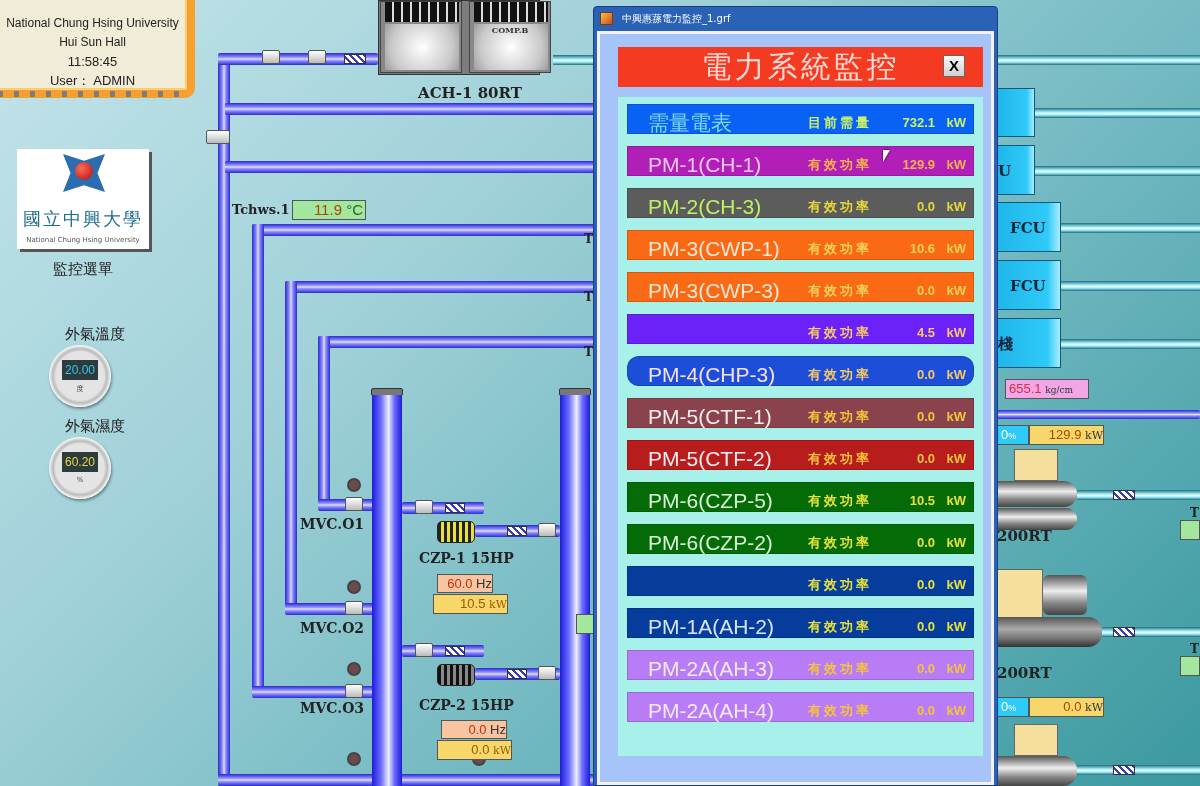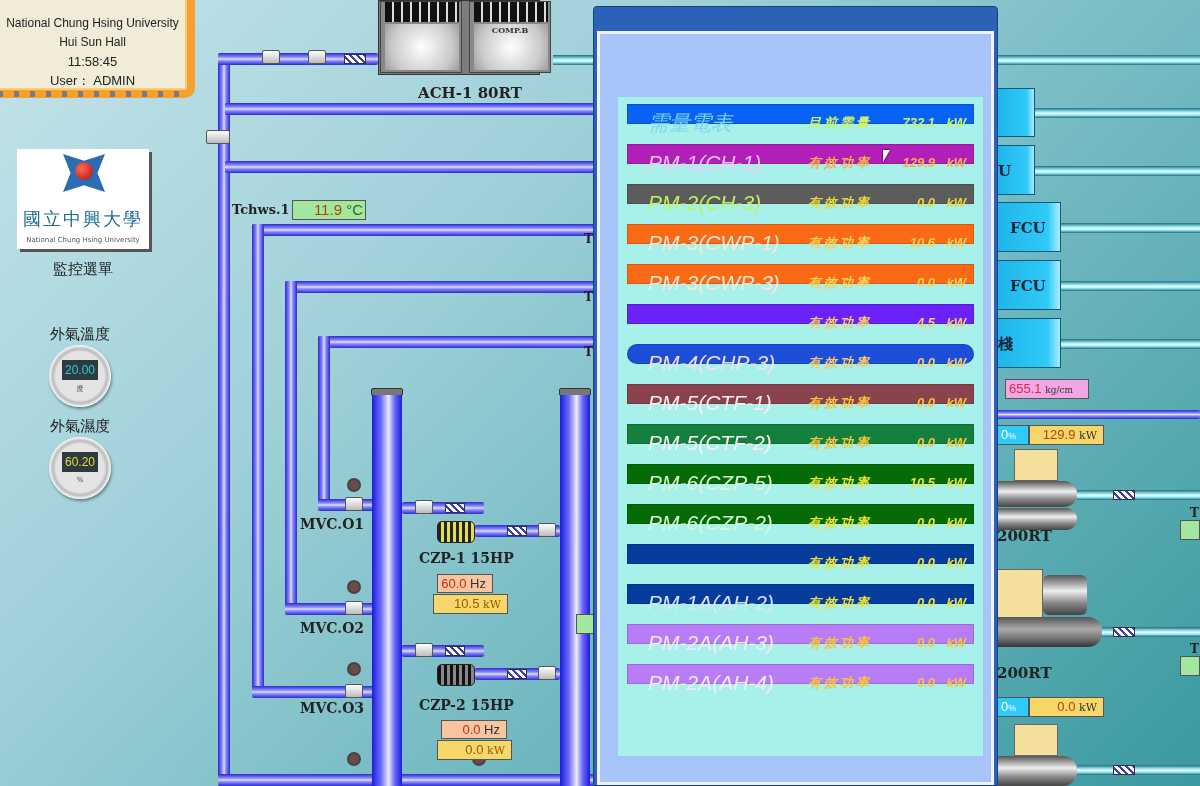--- a/index.html
+++ b/index.html
@@ -42,42 +42,42 @@
   }
   .logo .ball {
     position: absolute; left: 58px; top: 13px; width: 18px; height: 18px; border-radius: 50%;
     background: radial-gradient(circle at 35% 35%, #ff6a5a, #b00d0d);
   }
   .logo .cn { position: absolute; left: 0; right: 0; top: 58px; font-size: 18px; color: #1e6e8c; letter-spacing: 2px; font-family: "DejaVu Serif", serif; }
   .logo .en { position: absolute; left: 0; right: 0; top: 87px; font-size: 7px; color: #555; }
   .menu-label { left: 17px; top: 260px; width: 132px; text-align: center; font-size: 15px; color: #222; }
 
   
-  .gauge-label { font-size: 15px; color: #222; width: 90px; text-align: center; }
+  .gauge-label { font-size: 15px; color: #222; width: 90px; text-align: right; }
   .gauge {
     width: 62px; height: 62px; border-radius: 50%;
     background: radial-gradient(circle, #e4e4e4 55%, #bbb 62%, #f8f8f8 70%, #888 100%);
     box-shadow: 1px 2px 3px rgba(0,0,0,.4);
   }
   .gauge .disp {
     position: absolute; left: 13px; top: 15px; width: 36px; height: 20px;
     background: #2d3b3d; font-family: "Liberation Sans", sans-serif; font-size: 12px;
     text-align: center; line-height: 20px;
   }
   .gauge .unit { position: absolute; left: 0; right: 0; top: 39px; text-align: center; font-size: 7px; color: #444; }
 
   
   .pipe-h { height: 12px; background: linear-gradient(#2a2ad0, #8c8cff 35%, #e0e0ff 50%, #8c8cff 65%, #2a2ad0); border-radius: 2px; }
   .pipe-v { width: 12px; background: linear-gradient(90deg, #2a2ad0, #8c8cff 35%, #e0e0ff 50%, #8c8cff 65%, #2a2ad0); border-radius: 2px; }
   .pipe-hc { height: 10px; background: linear-gradient(#226b7a, #9ef0ff 40%, #e6ffff 55%, #9ef0ff 70%, #226b7a); }
   .tank { width: 30px; background: linear-gradient(90deg, #1c1cd8, #6b6bff 30%, #ececff 55%, #6b6bff 75%, #1c1cd8); }
   .tank-cap { height: 8px; background: #777; border: 1px solid #333; border-radius: 2px; }
 
   .lbl { font-family: "DejaVu Serif", serif; font-weight: bold; color: #222; font-size: 14px; white-space: nowrap; }
-  .valbox { font-family: "Liberation Sans", sans-serif; font-size: 13px; border: 1px solid #555; text-align: right; padding-right: 6px; line-height: 18px; }
+  .valbox { font-family: "Liberation Sans", sans-serif; font-size: 13px; border: 1px solid #555; text-align: right; padding-right: 0; line-height: 18px; }
   .val-hz { background: #f9c4a0; color: #c03010; }
   .val-kw { background: #f7d76a; color: #9a5a00; }
   .val-green { background: #a2e79d; color: #b04400; }
 
   .valve { width: 18px; height: 14px; background: linear-gradient(#fff, #bbb); border: 1px solid #555; border-radius: 2px; }
   .mvc-head { width: 14px; height: 14px; border-radius: 50%; background: #6a4a4a; border: 2px solid #444; }
   .flex-joint { height: 10px; background: repeating-linear-gradient(45deg, #fff 0 3px, #3c3cb8 3px 5px); border: 1px solid #333; }
 
   
   .ach { left: 378px; top: 0; width: 162px; height: 75px; background: #7c7c7c; border: 1px solid #333; }
@@ -104,23 +104,22 @@
     position: absolute; left: 18px; top: 13px; width: 365px; height: 40px;
     background: #f53a22; color: #ffd9d2; font-size: 30px; text-align: center; line-height: 40px; letter-spacing: 3px;
     font-family: "DejaVu Sans", sans-serif;
   }
   .win .xbtn {
     position: absolute; right: 18px; top: 8px; width: 22px; height: 22px;
     background: linear-gradient(#fafafa, #cfcfcf); border: 1px solid #666; font-size: 15px; line-height: 20px; color: #000; text-align: center; letter-spacing: 0; font-family: "Liberation Sans", sans-serif; font-weight: bold;
   }
   .win .list { position: absolute; left: 18px; top: 63px; width: 365px; bottom: 26px; background: #a7f1ea; padding: 7px 9px; }
   .meter-row {
-    height: 20px; margin-bottom: 20px; position: relative;
+    height: 30px; margin-bottom: 12px; position: relative;
     border: 1px solid rgba(0,0,0,.15);
-    font-style: italic;
   }
   .meter-row .name { position: absolute; left: 20px; top: 0; line-height: 36px; font-size: 21px; font-family: "Liberation Sans", sans-serif; }
   .meter-row .ptype { position: absolute; left: 180px; top: 0; line-height: 36px; font-size: 13px; font-weight: bold; letter-spacing: 3px; font-family: "DejaVu Serif", serif; }
   .meter-row .val { position: absolute; right: 38px; top: 0; line-height: 36px; font-size: 13px; font-weight: bold; font-family: "Liberation Sans", sans-serif; }
   .meter-row .unit { position: absolute; right: 7px; top: 0; line-height: 36px; font-size: 13px; font-weight: bold; font-family: "Liberation Sans", sans-serif; }
 
   .cursor { left: 883px; top: 150px; width: 0; height: 0; border-left: 7px solid #fff; border-top: 0 solid transparent; border-bottom: 12px solid transparent; filter: drop-shadow(0 0 1px #000); }
 </style>
 </head>
 <body>
@@ -301,22 +300,30 @@
 <div class="abs valbox val-kw" style="left:1029px;top:697px;width:75px;height:20px;color:#b04400;">
   <span>0.0</span>
   <span style="font-family:'DejaVu Serif',serif;font-size:11px;color:#333;">kW</span>
 </div>
 <div class="abs chiller-panel" style="left:1014px;top:724px;width:44px;height:32px;"></div>
 <div class="abs chiller-body" style="left:997px;top:756px;width:80px;height:30px;"></div>
 <div class="abs pipe-hc" style="left:1077px;top:765px;width:123px;"></div>
 <div class="abs flex-joint" style="left:1113px;top:765px;width:22px;"></div>
 
 <div class="abs win">
+  <div class="titlebar">
+    <span class="app-icon"></span>
+    <span>中興惠蓀電力監控_1.grf</span>
+  </div>
   <div class="client">
     <div class="inner">
+      <div class="headerbar">
+        <span>電力系統監控</span>
+        <div class="xbtn">X</div>
+      </div>
       <div class="list" id="meter-list">
           <div class="meter-row" style="background: rgb(10, 98, 244);">
             <span class="name" style="color: rgb(126, 214, 240);">需量電表</span>
             <span class="ptype" style="color: rgb(200, 242, 106);">目前需量</span>
             <span class="val" style="color: rgb(200, 242, 106);">732.1</span>
             <span class="unit" style="color: rgb(200, 242, 106);">kW</span>
           </div>
           <div class="meter-row" style="background: rgb(178, 31, 184);">
             <span class="name" style="color: rgb(243, 198, 244);">PM-1(CH-1)</span>
             <span class="ptype" style="color: rgb(246, 176, 74);">有效功率</span>
@@ -351,21 +358,21 @@
             <span class="ptype" style="color: rgb(246, 200, 106);">有效功率</span>
             <span class="val" style="color: rgb(246, 200, 106);">0.0</span>
             <span class="unit" style="color: rgb(246, 200, 106);">kW</span>
           </div>
           <div class="meter-row" style="background: rgb(138, 66, 76);">
             <span class="name" style="color: rgb(251, 238, 240);">PM-5(CTF-1)</span>
             <span class="ptype" style="color: rgb(246, 196, 58);">有效功率</span>
             <span class="val" style="color: rgb(246, 196, 58);">0.0</span>
             <span class="unit" style="color: rgb(246, 196, 58);">kW</span>
           </div>
-          <div class="meter-row" style="background: #15803d;">
+          <div class="meter-row" style="background: #b91c1c;">
             <span class="name" style="color: rgb(251, 238, 240);">PM-5(CTF-2)</span>
             <span class="ptype" style="color: rgb(246, 196, 58);">有效功率</span>
             <span class="val" style="color: rgb(246, 196, 58);">0.0</span>
             <span class="unit" style="color: rgb(246, 196, 58);">kW</span>
           </div>
           <div class="meter-row" style="background: rgb(5, 107, 6);">
             <span class="name" style="color: rgb(217, 246, 214);">PM-6(CZP-5)</span>
             <span class="ptype" style="color: rgb(230, 226, 58);">有效功率</span>
             <span class="val" style="color: rgb(230, 226, 58);">10.5</span>
             <span class="unit" style="color: rgb(230, 226, 58);">kW</span>

